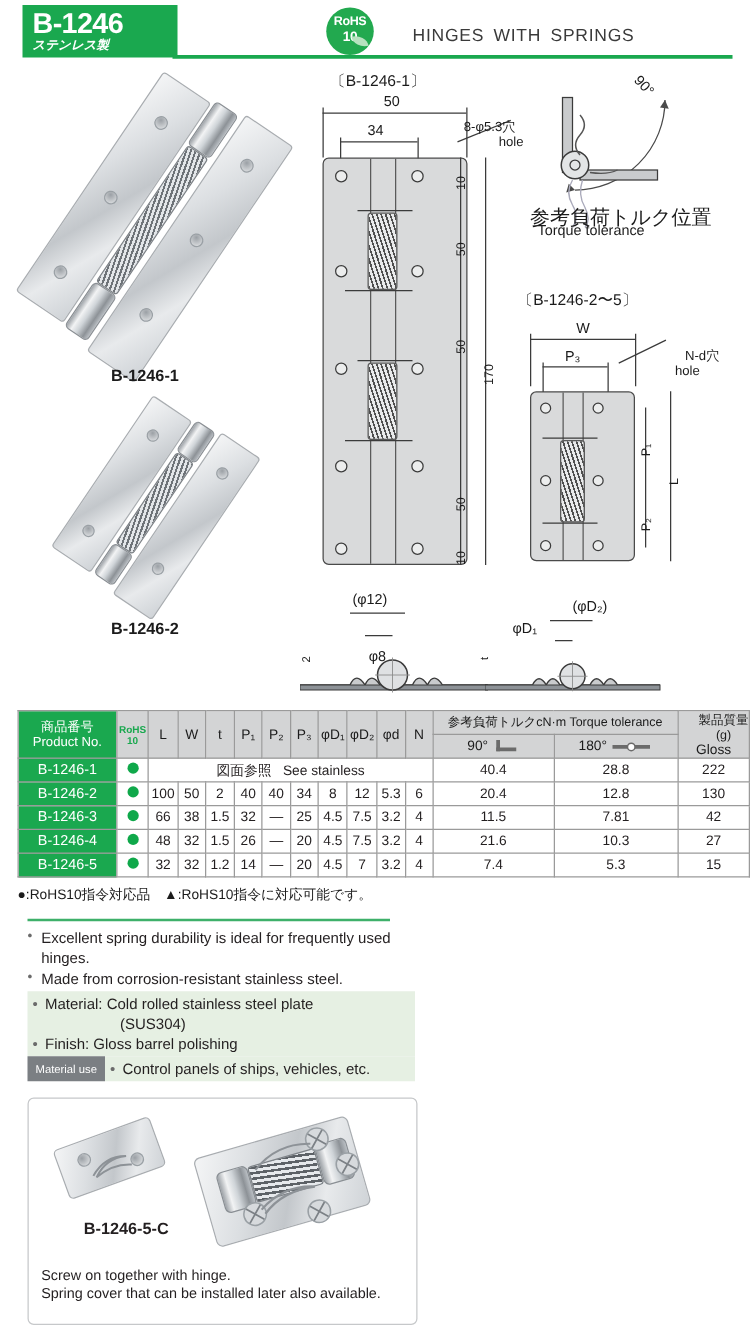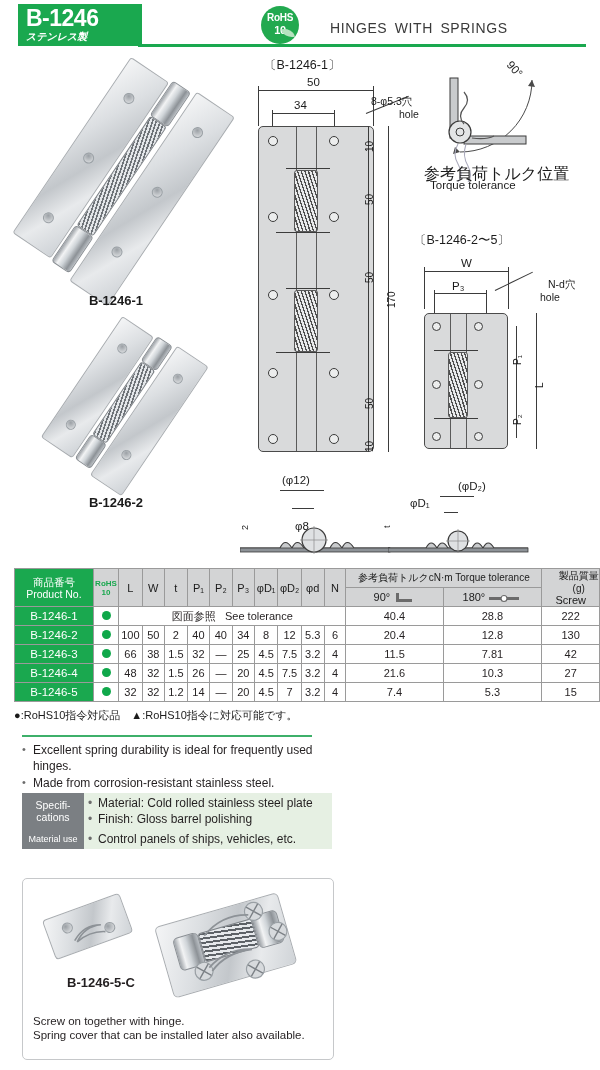--- a/index.html
+++ b/index.html
@@ -366,21 +366,21 @@
       <td rowspan="2" class="narrow">φD₁</td>
       <td rowspan="2" class="narrow">φD₂</td>
       <td rowspan="2" class="narrow">φd</td>
       <td rowspan="2" class="narrow">N</td>
       <td colspan="2" class="torque-head" style="height:17px;">
         <span>参考負荷トルクcN·m</span>
         <span>Torque tolerance</span>
       </td>
       <td rowspan="2" style="width:62px;">
         <div style="font-size:10px;margin-left:16px;">製品質量(g)</div>
-        <div>Screw</div>
+        <div>Gloss</div>
       </td>
     </tr>
     <tr>
       <td style="width:110px; height:17px;">
         <span>90°</span>
         <svg width="22" height="10" style="vertical-align:middle;">
           <rect x="3" y="0" width="3" height="9" fill="#6b6b6b"></rect>
           <rect x="3" y="6" width="16" height="3" fill="#6b6b6b"></rect>
         </svg>
       </td>
@@ -392,21 +392,21 @@
         </svg>
       </td>
     </tr>
   </thead>
   <tbody>
     <tr>
       <td class="cell-prod">B-1246-1</td>
       <td><span class="dot"></span></td>
       <td colspan="10">
         <span>図面参照</span>&nbsp;&nbsp;
-        <span>See tolerance</span>
+        <span>See stainless</span>
       </td>
       <td>40.4</td>
       <td>28.8</td>
       <td>222</td>
     </tr>
     <tr>
       <td class="cell-prod">B-1246-2</td>
       <td><span class="dot"></span></td>
       <td>100</td>
       <td>50</td>
@@ -479,28 +479,23 @@
 <div class="legend">●:RoHS10指令対応品　▲:RoHS10指令に対応可能です。</div>
 
 <div class="feat-rule"></div>
 <ul class="features">
   <li>Excellent spring durability is ideal for frequently used hinges.</li>
   <li>Made from corrosion-resistant stainless steel.</li>
 </ul>
 
 <div class="spec-box">
   <div class="spec-row">
-    <div class="spec-label">
-      <div>
-        <div>Specifi-</div>
-        <div>cations</div>
-      </div>
-    </div>
     <div class="spec-body">
       <div class="bullet">Material: Cold rolled stainless steel plate</div>
+      <div class="indent">(SUS304)</div>
       <div class="bullet">Finish: Gloss barrel polishing</div>
     </div>
   </div>
   <div class="spec-row">
     <div class="spec-label small">Material use</div>
     <div class="spec-body">
       <div class="bullet">Control panels of ships, vehicles, etc.</div>
     </div>
   </div>
 </div>

